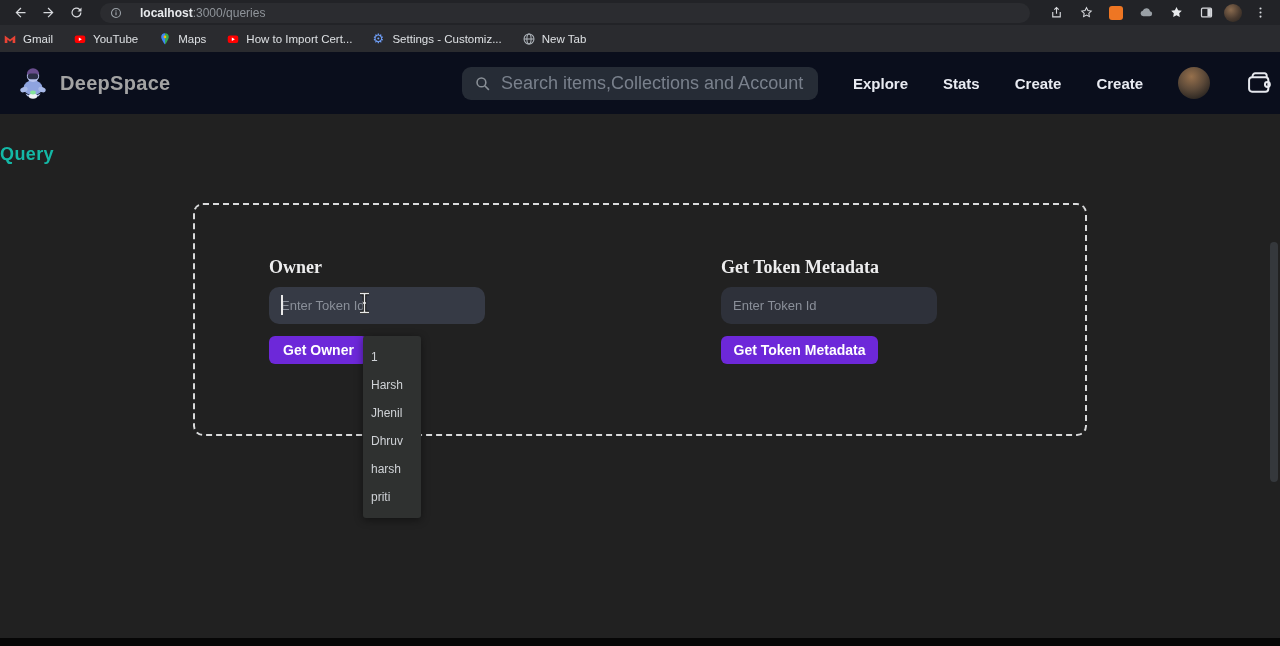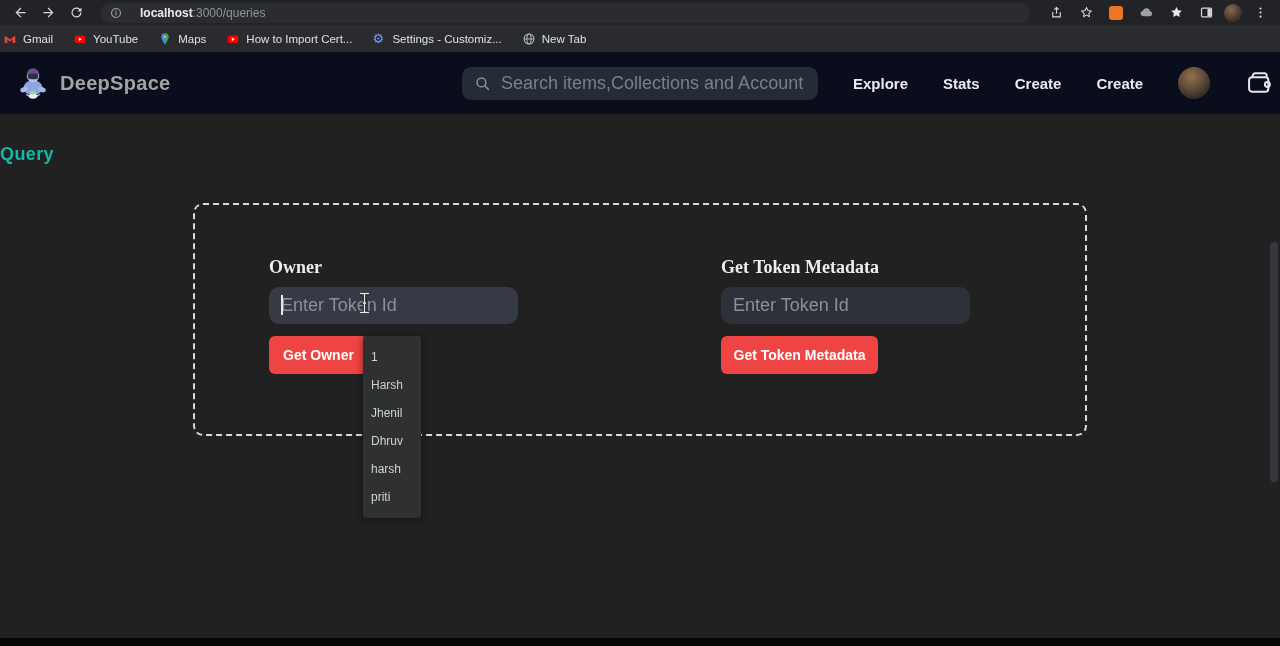--- a/index.html
+++ b/index.html
@@ -67,30 +67,30 @@
   .page-title { position:absolute; left:0; top:30px; width:100%; 
     color:#14b8a6; font-size:18px; font-weight:800; letter-spacing:.4px; }
   .query-box {
     position:absolute; left:193px; top:89px; width:894px; height:233px;
     border:2px dashed #d9dadb; border-radius:10px;
   }
   .form-label { position:absolute; color:#ededee; font-size:18px; font-weight:700;font-family:Liberation Serif, serif; }
   .lbl-owner { left:269px; top:143px; }
   .lbl-meta  { left:721px; top:143px; }
   .field {
-    position:absolute; width:249px; height:37px; border-radius:10px; border:none; outline:none;
-    padding:0 12px; font-size:18px; color:#e4e6ea; font-family:"Liberation Sans", sans-serif;
+    position:absolute; width:216px; height:37px; border-radius:10px; border:none; outline:none;
+    padding:0 12px; font-size:13px; color:#e4e6ea; font-family:"Liberation Sans", sans-serif;
   }
   .field::placeholder { color:#8a8f99; }
   .fld-owner { left:269px; top:173px; background:#363a45; }
   .fld-meta  { left:721px; top:173px; background:#2e313a; }
   .caret { position:absolute; left:281px; top:181px; width:1.5px; height:20px; background:#e9e9e9; }
   .btn {
-    position:absolute; top:222px; height:38px; border:none; border-radius:6px;
-    background:#ef4444; color:#ffffff; font-size:14px; font-weight:700;
+    position:absolute; top:222px; height:28px; border:none; border-radius:6px;
+    background:#6d28d9; color:#ffffff; font-size:14px; font-weight:700;
     font-family:"Liberation Sans", sans-serif; cursor:pointer;
   }
   .btn-owner { left:269px; width:99px; }
   .btn-meta  { left:721px; width:157px; }
 
   .dropdown {
     position:absolute; left:363px; top:222px; width:58px;
     background:#2f3130; border-radius:3px; padding:7px 0;
     box-shadow:0 2px 8px rgba(0,0,0,.45); z-index:5;
   }

